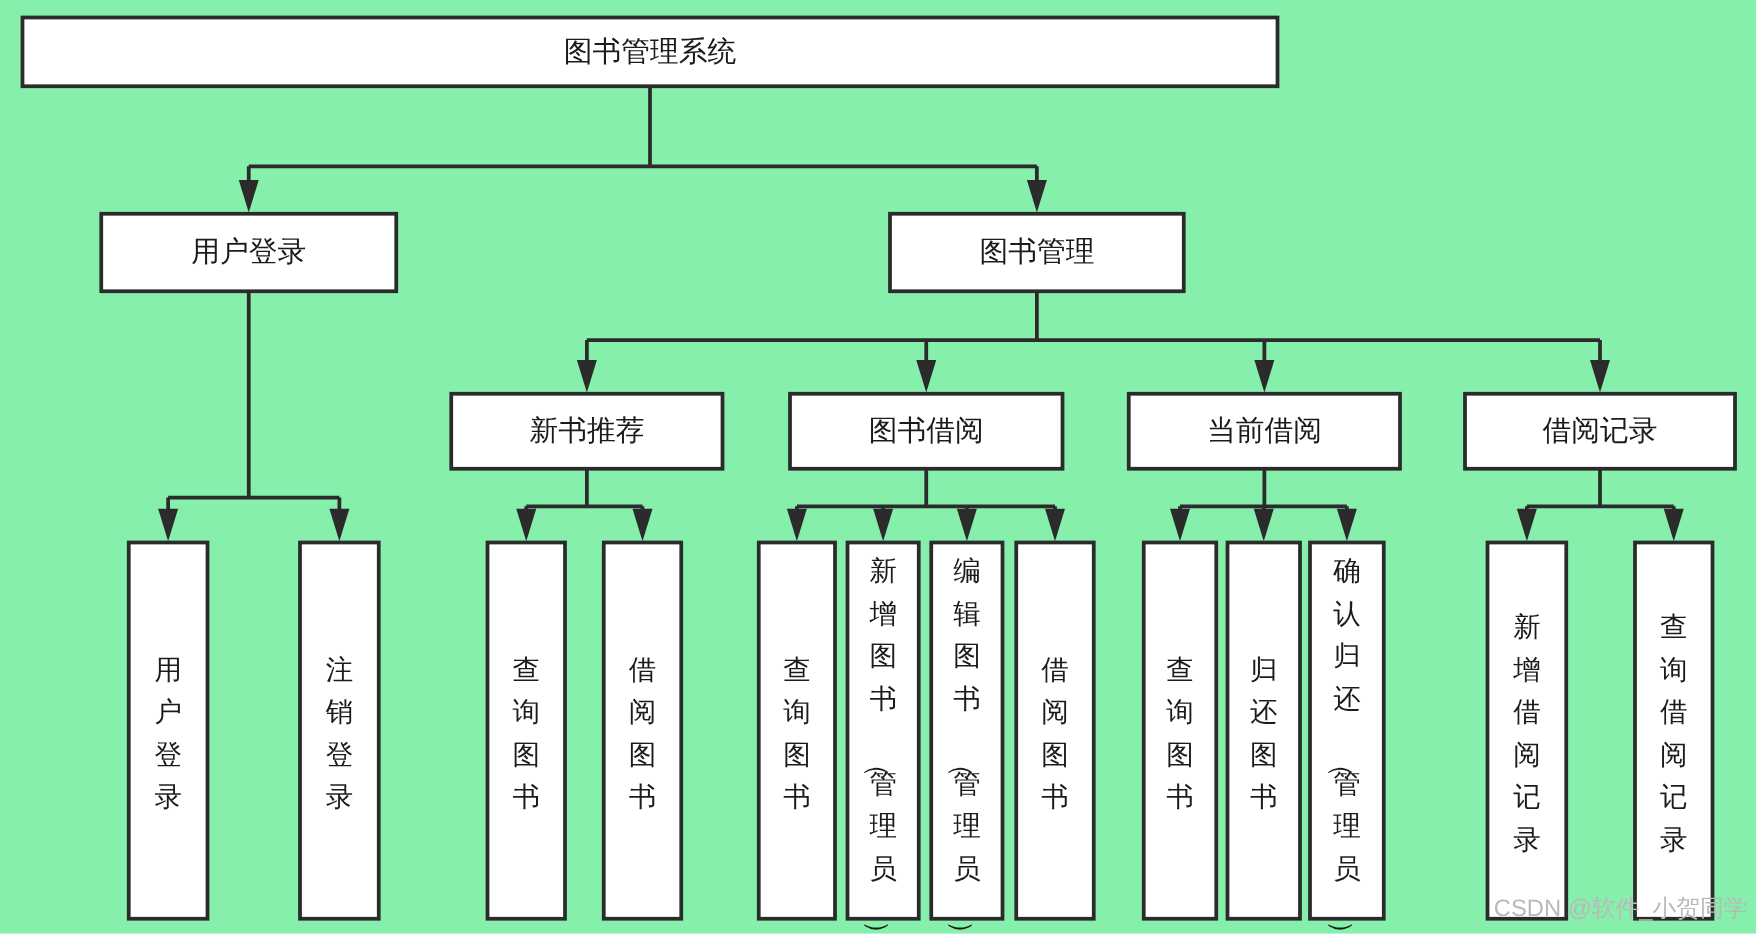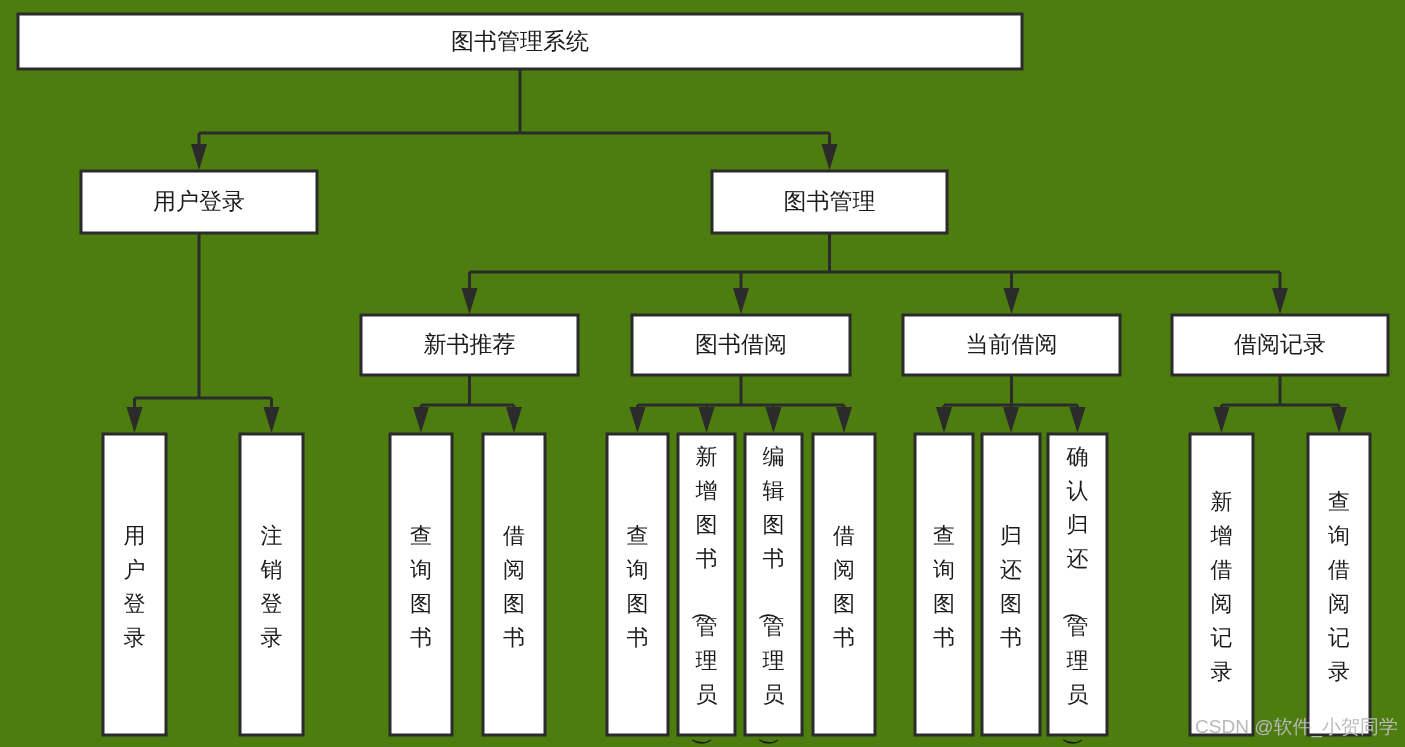--- a/index.html
+++ b/index.html
@@ -11,21 +11,21 @@
   body {
     width: 1405px;
     height: 747px;
     font-family: "Liberation Sans", "DejaVu Sans", sans-serif;
     overflow: hidden;
   }
   #diagram-root {
     position: relative;
     width: 1405px;
     height: 747px;
-    background: #4d7c0f;
+    background: #86efac;
   }
   svg.tree-canvas {
     position: absolute;
     left: 0;
     top: 0;
     width: 1405px;
     height: 747px;
   }
   .node-rect {
     fill: #ffffff;

